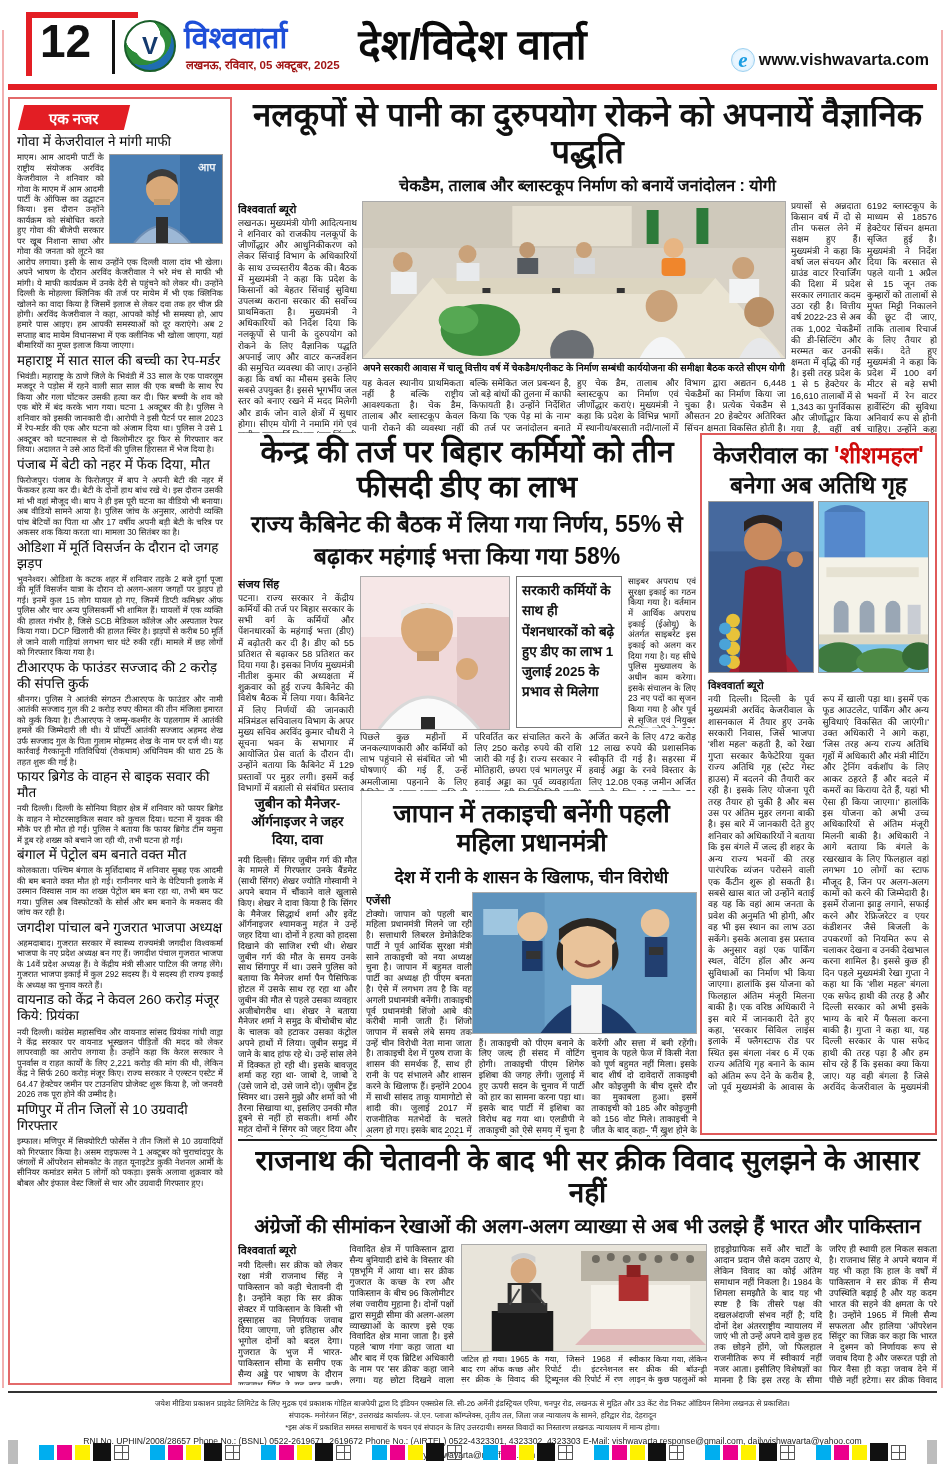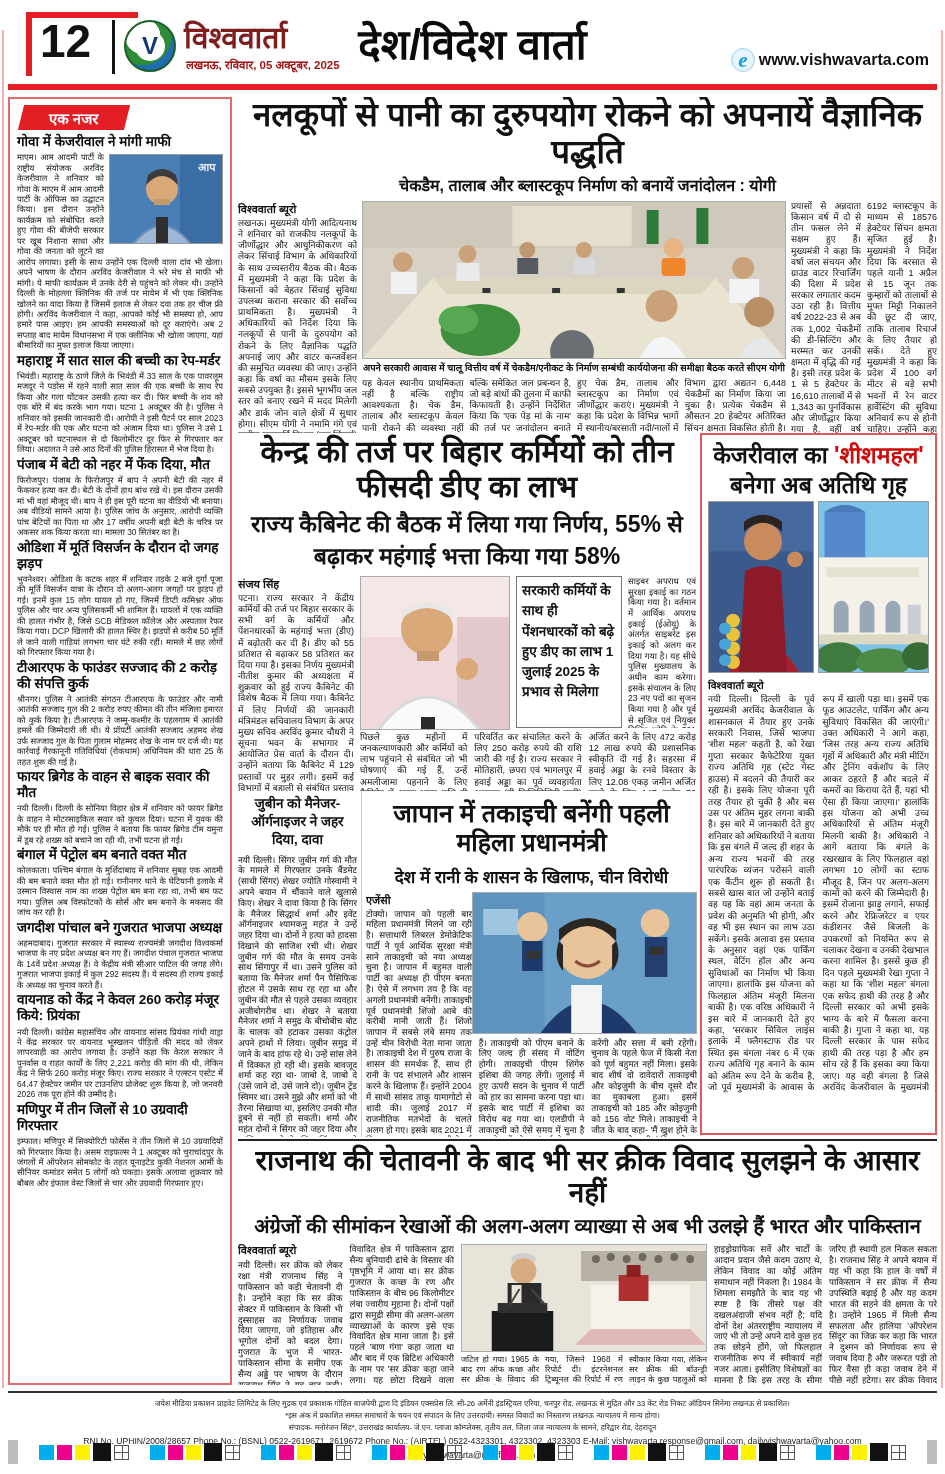--- a/index.html
+++ b/index.html
@@ -11,35 +11,35 @@
   .mast-top-bar{position:absolute;left:26px;top:12px;width:112px;height:6px;background:#e31e24;}
   .mast-left-bar{position:absolute;left:26px;top:12px;width:6px;height:64px;background:#e31e24;}
   .mast-rule{position:absolute;left:8px;top:84px;width:929px;height:6px;background:#e31e24;}
   .pageno{position:absolute;left:40px;top:14px;font-size:46px;font-weight:bold;color:#111;}
   .mast-divider{position:absolute;left:112px;top:20px;width:3px;height:54px;background:#111;}
   .logo{position:absolute;left:124px;top:20px;width:52px;height:52px;border-radius:50%;
         background:radial-gradient(circle at 35% 30%,#ffffff 0 38%,#2e8b3a 39% 62%,#1f6db0 63% 100%);
         display:flex;align-items:center;justify-content:center;border:2px solid #1a5f2a;box-sizing:border-box;}
   .logo span{font-size:24px;font-weight:bold;color:#143a6e;background:#fff;border-radius:50%;width:30px;height:30px;
         display:flex;align-items:center;justify-content:center;}
-  .paper-name{position:absolute;left:184px;top:16px;font-size:30px;font-weight:bold;color:#7f1d1d;}
+  .paper-name{position:absolute;left:184px;top:16px;font-size:30px;font-weight:bold;color:#1d4ed8;}
   .date-line{position:absolute;left:186px;top:57px;font-size:11.5px;font-weight:bold;color:#a11616;}
   .section-title{position:absolute;left:50%;transform:translateX(-50%);top:14px;font-size:42px;font-weight:bold;
         white-space:nowrap;color:#0a0a0a;}
   .website{position:absolute;right:16px;top:48px;font-size:16px;font-weight:bold;display:flex;align-items:center;gap:4px;}
   .e-icon{display:inline-flex;width:24px;height:24px;border-radius:50%;background:radial-gradient(circle,#eaf6ff 0 55%,#bfe3f8 100%);
         color:#1b9de2;font-size:21px;font-weight:bold;font-style:italic;align-items:center;justify-content:center;
         font-family:"Liberation Serif",serif;border:1px solid #9ed1f0;box-sizing:border-box;}
   
   .sidebar{position:absolute;left:8px;top:97px;width:224px;height:1288px;border:2px solid #e36a6a;
         box-sizing:border-box;padding:4px 7px;overflow:hidden;}
   .sb-banner-wrap{width:106px;height:25px;background:#e31e24;transform:skewX(-14deg);margin:2px 0 4px 4px;
         display:flex;align-items:center;justify-content:center;}
   .sb-banner-wrap .t{transform:skewX(14deg);color:#fff;font-weight:bold;font-size:15px;}
-  .sb-title{font-size:13.5px;font-weight:bold;line-height:1.2;margin:2px 0 2px;color:#0a0a0a;}
+  .sb-title{font-size:13.5px;font-weight:normal;line-height:1.2;margin:2px 0 2px;color:#0a0a0a;}
   .sb-body{font-size:8.3px;line-height:1.26;text-align:justify;color:#1c1c1c;overflow:hidden;}
   .kejri-wrap{float:right;width:112px;height:88px;margin:2px 0 3px 5px;border:1px solid #999;overflow:hidden;}
   
   .main{position:absolute;left:238px;top:97px;width:699px;height:1288px;}
   .byline{font-size:11px;font-weight:bold;margin:0 0 2px;}
   .body9{font-size:9px;line-height:1.24;text-align:justify;overflow:hidden;}
   .caption{font-size:9.5px;font-weight:bold;text-align:center;padding:2px 0;overflow:hidden;}
   .photo{overflow:hidden;background:#ddd;}
   .photo svg{display:block;width:100%;height:100%;}
   
@@ -409,22 +409,22 @@
           <div class="sc-under">जटिल हो गया। 1965 के बाद रण ऑफ कच्छ और सर क्रीक के विवाद की निगरानी के लिए एक अंतरराष्ट्रीय ट्रिब्यूनल बनाया गया, जिसने 1968 में रिपोर्ट दी। इंटरनेशनल ट्रिब्यूनल की रिपोर्ट में रण ऑफ कच्छ में भारत के दावों को बड़े हिस्से में स्वीकार किया गया, लेकिन सर क्रीक की बॉउन्ड्री लाइन के कुछ पहलुओं को छोड़ दिया गया। पाकिस्तान 1914 के रिजोल्यूशन और भू भौतिक तथ्यों का हवाला देते हुए कहता है कि कच्छ का विस्तार एक प्राकृतिक अवरोध है और उसे समानांतर रूप में बांटा जाना चाहिए, जबकि भारत 1925 में की गई संशोधित स्थितियों को आधार बनाकर अपने अधिकार तय करता है। दोनों देशों ने 2007 में आपसी</div>
         </div>
         <div class="sc-right">हाइड्रोग्राफिक सर्वे और चार्टों के आदान प्रदान जैसे कदम उठाए थे, लेकिन विवाद का कोई अंतिम समाधान नहीं निकला है। 1984 के शिमला समझौते के बाद यह भी स्पष्ट है कि तीसरे पक्ष की दखलअंदाजी संभव नहीं है; यदि दोनों देश अंतरराष्ट्रीय न्यायालय में जाएं भी तो उन्हें अपने दावे कुछ हद तक छोड़ने होंगे, जो फिलहाल राजनीतिक रूप में स्वीकार्य नहीं नजर आता। इसीलिए विशेषज्ञों का मानना है कि इस तरह के सीमा विवाद का केवल और केवल द्विपक्षीय संवाद और सहमति के जरिए ही स्थायी हल निकल सकता है। राजनाथ सिंह ने अपने बयान में यह भी कहा कि हाल के वर्षों में पाकिस्तान ने सर क्रीक में सैन्य उपस्थिति बढ़ाई है और यह कदम भारत की सहने की क्षमता के परे है। उन्होंने 1965 में मिली सैन्य सफलता और हालिया 'ऑपरेशन सिंदूर' का जिक्र कर कहा कि भारत ने दुश्मन को निर्णायक रूप से जवाब दिया है और जरूरत पड़ी तो फिर वैसा ही कड़ा जवाब देने में पीछे नहीं हटेगा। सर क्रीक विवाद का आज का राजनीतिक और सामरिक परिप्रेक्ष्य केवल सीमा रेखा तक सीमित नहीं है; यह क्षेत्रीय ऊर्जा संसाधनों, मछली पकड़ने के अधिकारों और समुद्री मार्गों के नियंत्रण से भी जुड़ा हुआ है।</div>
       </div>
     </section>
   </div>
 
   <div class="foot-rule"></div>
   <div class="imprint">
     <div>जयेश मीडिया प्रकाशन प्राइवेट लिमिटेड के लिए मुद्रक एवं प्रकाशक गोहिल बाजपेयी द्वारा दि इंडियन एक्सप्रेस लि. सी-26 अर्मेनी इंडस्ट्रियल एरिया, चनपुर रोड, लखनऊ से मुद्रित और 33 केंट रोड निकट ऑडियन सिनेमा लखनऊ से प्रकाशित।</div>
+    <div>संपादक- मनोरंजन सिंह*, उत्तराखंड कार्यालय- जे.एन. प्लाजा कॉम्प्लेक्स, तृतीय तल, जिला जज न्यायालय के सामने, हरिद्वार रोड, देहरादून</div>
     <div>*इस अंक में प्रकाशित समस्त समाचारों के चयन एवं संपादन के लिए उत्तरदायी। समस्त विवादों का निस्तारण लखनऊ न्यायालय में मान्य होगा।</div>
-    <div>संपादक- मनोरंजन सिंह*, उत्तराखंड कार्यालय- जे.एन. प्लाजा कॉम्प्लेक्स, तृतीय तल, जिला जज न्यायालय के सामने, हरिद्वार रोड, देहरादून</div>
     <div class="rni">RNI No. UPHIN/2008/28657 Phone No.: (BSNL) 0522-2619671, 2619672 Phone No.: (AIRTEL) 0522-4323301, 4323302, 4323303 E-Mail: vishwavarta.response@gmail.com, dailyvishwavarta@yahoo.com dailyvishwavarta@rediffmail.com</div>
   </div>
   <div class="color-bar">
     <div class="bar-end"></div>
   <div class="cmyk-group">
         <div class="cmyk-sq" style="background: rgb(0, 174, 239);"></div>
         <div class="cmyk-sq" style="background: rgb(236, 0, 140);"></div>
         <div class="cmyk-sq" style="background: rgb(255, 242, 0);"></div>
         <div class="cmyk-sq" style="background: rgb(17, 17, 17);"></div>
         <div class="reg-mark"></div>

